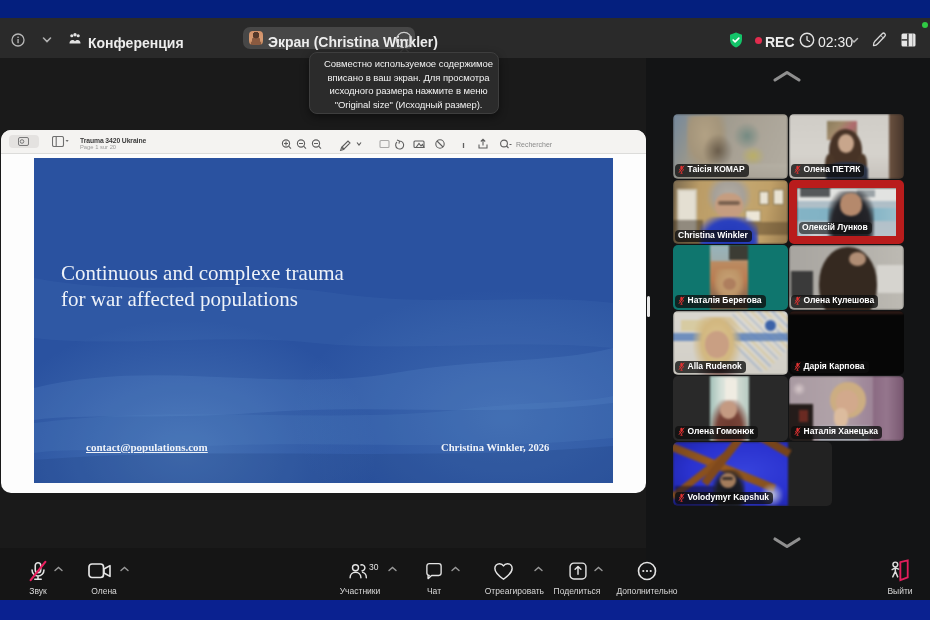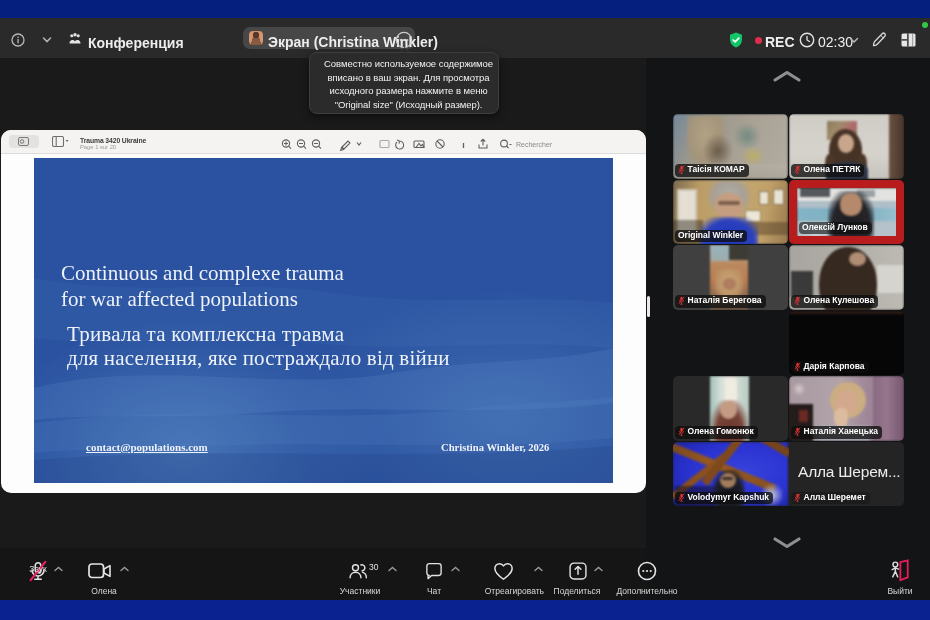--- a/index.html
+++ b/index.html
@@ -145,21 +145,20 @@
     <div class="abs" id="slide">
       <div class="abs wave1"></div>
       <div class="abs wave2"></div>
       <svg class="abs" style="left:0;top:0;" width="579" height="325" viewBox="0 0 579 325">
         <path d="M0 230 C120 200 240 235 360 215 C450 200 520 205 579 190 L579 245 C460 260 340 245 220 255 C120 262 50 255 0 262 Z" fill="rgba(120,170,225,0.14)"></path>
         <path d="M0 265 C150 245 300 268 440 250 C500 243 550 245 579 238 L579 280 C430 295 280 280 140 290 C80 294 30 290 0 295 Z" fill="rgba(90,140,200,0.18)"></path>
         <path d="M0 302 C180 287 380 305 579 288 L579 325 L0 325 Z" fill="rgba(28,58,125,0.22)"></path>
         <path d="M0 120 C100 140 200 120 300 135 C400 150 500 135 579 145 L579 190 C480 180 380 195 280 185 C180 175 80 190 0 180 Z" fill="rgba(110,160,215,0.08)"></path>
       </svg>
       <div class="abs serif" style="left:27px;top:102px;font-size:21px;line-height:26px;">Continuous and complexe trauma<br>for war affected populations</div>
-      <div class="abs serif" style="left:33px;top:165px;font-size:21px;line-height:23.5px;letter-spacing:0.2px;">Тривала та комплексна травма<br>для населення, яке постраждало від війни</div>
       <div class="abs serif" style="left:52px;top:283px;font-size:11px;font-weight:bold;text-decoration:underline;">contact@populations.com</div>
       <div class="abs serif" style="left:407px;top:284px;font-size:10.6px;font-weight:bold;">Christina Winkler, 2026</div>
     </div>
   </div>
 
   <div class="abs" style="left:647px;top:296px;width:3px;height:21px;border-radius:2px;background:#e9e9e9;"></div>
 
   <svg class="abs" style="left:772px;top:69px;" width="30" height="15" viewBox="0 0 30 15">
       <path class="chev" d="M3 11 L15 3.5 L27 11"></path>
     </svg>
@@ -207,37 +206,37 @@
     <div class="abs" style="left:0px;top:40px;width:30px;height:25px;background:rgba(45,35,25,0.45);"></div>
     <div class="abs" style="left:86px;top:11px;width:10px;height:14px;background:#e8e2d2;border:1px solid #8a7a58;box-sizing:border-box;"></div>
     <div class="abs" style="left:100px;top:9px;width:11px;height:16px;background:#e8e2d2;border:1px solid #8a7a58;box-sizing:border-box;"></div>
     <div class="abs" style="left:72px;top:30px;width:16px;height:12px;background:#ece6d6;border:1px solid #9a8a62;box-sizing:border-box;"></div>
     <div class="abs" style="left:62px;top:42px;width:53px;height:13px;background:rgba(85,65,40,0.5);"></div>
     <div class="abs" style="left:34px;top:1px;width:44px;height:36px;background:radial-gradient(ellipse at 50% 42%,#b2aea6 0%,#a6a098 48%,rgba(160,150,140,0)75%);"></div>
     <div class="abs" style="left:42px;top:13px;width:28px;height:25px;border-radius:46%;background:#c59d80;"></div>
     <div class="abs" style="left:45px;top:21px;width:22px;height:4px;background:rgba(45,36,28,0.5);border-radius:2px;"></div>
     <div class="abs" style="left:27px;top:37px;width:58px;height:28px;background:radial-gradient(ellipse at 50% 85%,#2137b8 0%,#2a40bf 60%,rgba(42,64,191,0)86%);"></div>
     </div>
-      <div class="lbl">Original Winkler</div>
+      <div class="lbl">Christina Winkler</div>
   </div>
   <div class="tile" style="left:789px;top:179.5px;border:8px solid #b91c1c;box-sizing:border-box;">
       <div class="vid">
         <div class="abs" style="left:0;top:0;width:111px;height:13px;background:#e2e3e1;"></div>
     <div class="abs" style="left:3px;top:0;width:30px;height:9px;background:#55585a;"></div>
     <div class="abs" style="left:60px;top:2px;width:18px;height:7px;background:#9aa2a6;"></div>
     <div class="abs" style="left:0;top:13px;width:111px;height:48px;background:linear-gradient(180deg,#aebec7 0%,#bac5cd 100%);"></div>
     <div class="abs" style="left:0;top:20px;width:111px;height:13px;background:linear-gradient(90deg,#84b4c6,#7db0c2 60%,#a2c5d1);"></div>
     <div class="abs" style="left:31px;top:3px;width:46px;height:58px;background:radial-gradient(ellipse at 50% 58%,#1d1d21 0%,#25252a 58%,rgba(35,35,40,0)82%);"></div>
     <div class="abs" style="left:43px;top:5px;width:22px;height:23px;border-radius:46%;background:#b5896c;"></div>
     <div class="abs" style="left:10px;top:40px;width:18px;height:22px;background:radial-gradient(ellipse,#d4d4d4,rgba(205,205,205,0)78%);"></div>
     </div>
       <div class="lbl" style="background:rgba(12,12,12,0.6);">Олексій Лунков</div>
   </div>
 
-  <div class="tile" style="left:673px;top:245px;background:#404040;">
+  <div class="tile" style="left:673px;top:245px;background:#0f766e;">
       <div class="vid">
         <div class="abs" style="left:37px;top:0;width:38px;height:64.5px;background:linear-gradient(180deg,#9eb4b6 0%,#bb8a60 28%,#b97a50 55%,#8a6a50 80%,#6a5440 100%);"></div>
     <div class="abs" style="left:38px;top:2px;width:20px;height:14px;background:rgba(150,180,190,0.8);"></div>
     <div class="abs" style="left:56px;top:0;width:19px;height:15px;background:#3c3c34;"></div>
     <div class="abs" style="left:41px;top:24px;width:30px;height:32px;background:radial-gradient(ellipse at 50% 42%,#c8a478 0%,#bd9467 52%,rgba(160,120,80,0)80%);"></div>
     <div class="abs" style="left:50px;top:33px;width:13px;height:12px;border-radius:50%;background:#ae7e5e;"></div>
     </div>
       <div class="lbl"><svg class="mic" width="7" height="9" viewBox="0 0 12 15">
           <rect x="4" y="1" width="4" height="7" rx="2" fill="#e03232"></rect>
           <path d="M2.5 6.5 a3.5 4 0 0 0 7 0 M6 11 v3 M4 14 h4" stroke="#e03232" stroke-width="1.4" fill="none"></path>
@@ -252,20 +251,37 @@
     <div class="abs" style="left:30px;top:2px;width:58px;height:76px;border-radius:48%;background:#352920;"></div>
     <div class="abs" style="left:60px;top:7px;width:17px;height:14px;border-radius:50%;background:#b08d74;"></div>
     </div>
       <div class="lbl"><svg class="mic" width="7" height="9" viewBox="0 0 12 15">
           <rect x="4" y="1" width="4" height="7" rx="2" fill="#e03232"></rect>
           <path d="M2.5 6.5 a3.5 4 0 0 0 7 0 M6 11 v3 M4 14 h4" stroke="#e03232" stroke-width="1.4" fill="none"></path>
           <line x1="1.5" y1="13" x2="10.5" y2="1" stroke="#e03232" stroke-width="1.6"></line>
         </svg>Олена Кулешова</div>
   </div>
 
+  <div class="tile" style="left:673px;top:310.5px;">
+      <div class="vid">
+        <div class="abs" style="left:0;top:0;width:115px;height:64.5px;background:linear-gradient(180deg,#dad7d0 0%,#d2cfc7 100%);"></div>
+    <div class="abs" style="left:58px;top:-14px;width:64px;height:64px;transform:rotate(45deg);background:repeating-linear-gradient(0deg,rgba(110,145,200,0.38) 0 2px,rgba(235,230,215,0.15) 2px 5px,rgba(215,185,95,0.32) 5px 7px,rgba(235,230,215,0.15) 7px 10px);border-radius:6px;"></div>
+    <div class="abs" style="left:0px;top:22px;width:115px;height:8px;background:rgba(85,125,185,0.8);"></div>
+    <div class="abs" style="left:8px;top:9px;width:26px;height:11px;background:rgba(215,195,125,0.55);"></div>
+    <div class="abs" style="left:90px;top:7px;width:15px;height:15px;border-radius:50%;background:#3c62a8;border:2px solid #dcdcd8;box-sizing:border-box;"></div>
+    <div class="abs" style="left:20px;top:6px;width:48px;height:60px;background:radial-gradient(ellipse at 50% 42%,#dcc592 0%,#d2b77f 45%,rgba(200,170,110,0)75%);"></div>
+    <div class="abs" style="left:32px;top:20px;width:24px;height:27px;border-radius:48%;background:#c99f83;"></div>
+    <div class="abs" style="left:24px;top:53px;width:44px;height:12px;background:radial-gradient(ellipse,#5c3038 10%,rgba(90,50,56,0)82%);"></div>
+    </div>
+      <div class="lbl"><svg class="mic" width="7" height="9" viewBox="0 0 12 15">
+          <rect x="4" y="1" width="4" height="7" rx="2" fill="#e03232"></rect>
+          <path d="M2.5 6.5 a3.5 4 0 0 0 7 0 M6 11 v3 M4 14 h4" stroke="#e03232" stroke-width="1.4" fill="none"></path>
+          <line x1="1.5" y1="13" x2="10.5" y2="1" stroke="#e03232" stroke-width="1.6"></line>
+        </svg>Alla Rudenok</div>
+  </div>
   <div class="tile" style="left:673px;top:376px;background:#292929;">
       <div class="vid">
         <div class="abs" style="left:37px;top:0;width:39px;height:64.5px;background:linear-gradient(90deg,#a2c0b8 0%,#d4e0d8 28%,#eae8e0 52%,#cdd8d0 75%,#b6cac2 100%);"></div>
     <div class="abs" style="left:52px;top:3px;width:12px;height:32px;background:#efece2;"></div>
     <div class="abs" style="left:38px;top:24px;width:37px;height:42px;background:radial-gradient(ellipse at 50% 72%,#6b382e 0%,#784338 48%,rgba(110,60,48,0)80%);"></div>
     <div class="abs" style="left:47px;top:25px;width:17px;height:18px;border-radius:50%;background:#c49a82;"></div>
     </div>
       <div class="lbl"><svg class="mic" width="7" height="9" viewBox="0 0 12 15">
           <rect x="4" y="1" width="4" height="7" rx="2" fill="#e03232"></rect>
           <path d="M2.5 6.5 a3.5 4 0 0 0 7 0 M6 11 v3 M4 14 h4" stroke="#e03232" stroke-width="1.4" fill="none"></path>
@@ -314,38 +330,30 @@
     <div class="abs" style="left:47px;top:31px;width:16px;height:15px;border-radius:50%;background:#a37c5c;"></div>
     <div class="abs" style="left:49px;top:35px;width:11px;height:3px;background:rgba(15,15,20,0.7);border-radius:1.5px;"></div>
     <div class="abs" style="left:88px;top:42px;width:22px;height:22px;background:radial-gradient(ellipse,#c5c8da,rgba(190,192,212,0)78%);"></div>
     </div>
       <div class="lbl"><svg class="mic" width="7" height="9" viewBox="0 0 12 15">
           <rect x="4" y="1" width="4" height="7" rx="2" fill="#e03232"></rect>
           <path d="M2.5 6.5 a3.5 4 0 0 0 7 0 M6 11 v3 M4 14 h4" stroke="#e03232" stroke-width="1.4" fill="none"></path>
           <line x1="1.5" y1="13" x2="10.5" y2="1" stroke="#e03232" stroke-width="1.6"></line>
         </svg>Volodymyr Kapshuk</div>
   </div>
-  <div class="tile" style="left:789px;top:441.5px;background:#242424;">
-    <div class="abs" style="left:9px;top:21px;color:#ececec;font-size:15.5px;letter-spacing:-0.2px;white-space:nowrap;">Алла Шерем...</div>
-      <div class="lbl" style="background:rgba(20,20,20,0.45);"><svg class="mic" width="7" height="9" viewBox="0 0 12 15">
-          <rect x="4" y="1" width="4" height="7" rx="2" fill="#e03232"></rect>
-          <path d="M2.5 6.5 a3.5 4 0 0 0 7 0 M6 11 v3 M4 14 h4" stroke="#e03232" stroke-width="1.4" fill="none"></path>
-          <line x1="1.5" y1="13" x2="10.5" y2="1" stroke="#e03232" stroke-width="1.6"></line>
-        </svg>Алла Шеремет</div>
-  </div>
 
   <svg class="abs" style="left:27px;top:560px;" width="22" height="22" viewBox="0 0 24 24">
     <rect x="9" y="3" width="6" height="11" rx="3" fill="none" stroke="#e4e4e4" stroke-width="1.7"></rect>
     <path d="M5.5 11 a6.5 6.5 0 0 0 13 0 M12 17.5 V21 M8.5 21 h7" fill="none" stroke="#e4e4e4" stroke-width="1.7" stroke-linecap="round"></path>
     <line x1="4" y1="22" x2="20" y2="2" stroke="#e8205e" stroke-width="2.4" stroke-linecap="round"></line>
   </svg>
   <svg class="abs" style="left:54px;top:566px;" width="9" height="6" viewBox="0 0 9 6">
       <path d="M1 4.5 L4.5 1.5 L8 4.5" fill="none" stroke="#9a9a9a" stroke-width="1.4" stroke-linecap="round"></path>
     </svg>
-  <div class="abs bi lab2" style="left:26px;top:564px;width:24px;text-align:center;">Звук</div>
+  <div class="abs bi lab2" style="left:26px;top:586px;width:24px;text-align:center;">Звук</div>
 
   <svg class="abs" style="left:88px;top:562px;" width="24" height="18" viewBox="0 0 24 18">
     <rect x="1" y="2" width="14.5" height="13.5" rx="3" fill="none" stroke="#e4e4e4" stroke-width="1.7"></rect>
     <path d="M16 7 l6-3.4 v10.8 L16 11 Z" fill="none" stroke="#e4e4e4" stroke-width="1.6" stroke-linejoin="round"></path>
   </svg>
   <svg class="abs" style="left:120px;top:566px;" width="9" height="6" viewBox="0 0 9 6">
       <path d="M1 4.5 L4.5 1.5 L8 4.5" fill="none" stroke="#9a9a9a" stroke-width="1.4" stroke-linecap="round"></path>
     </svg>
   <div class="abs bi" style="left:88px;top:586px;width:32px;text-align:center;">Олена</div>
 

